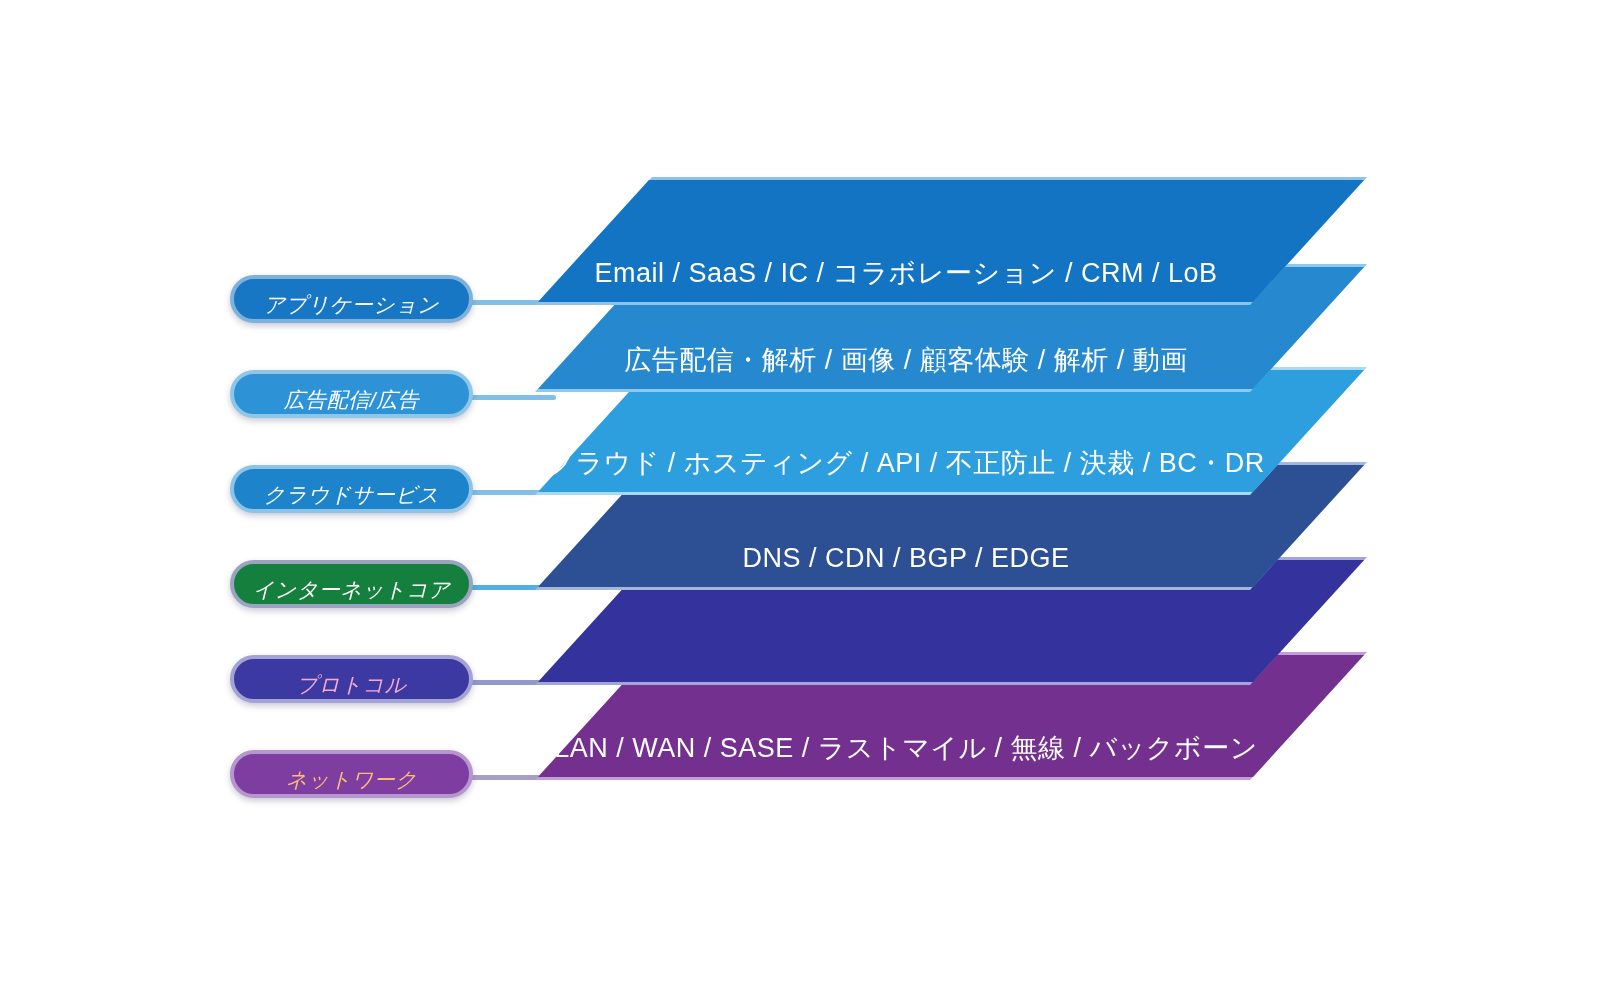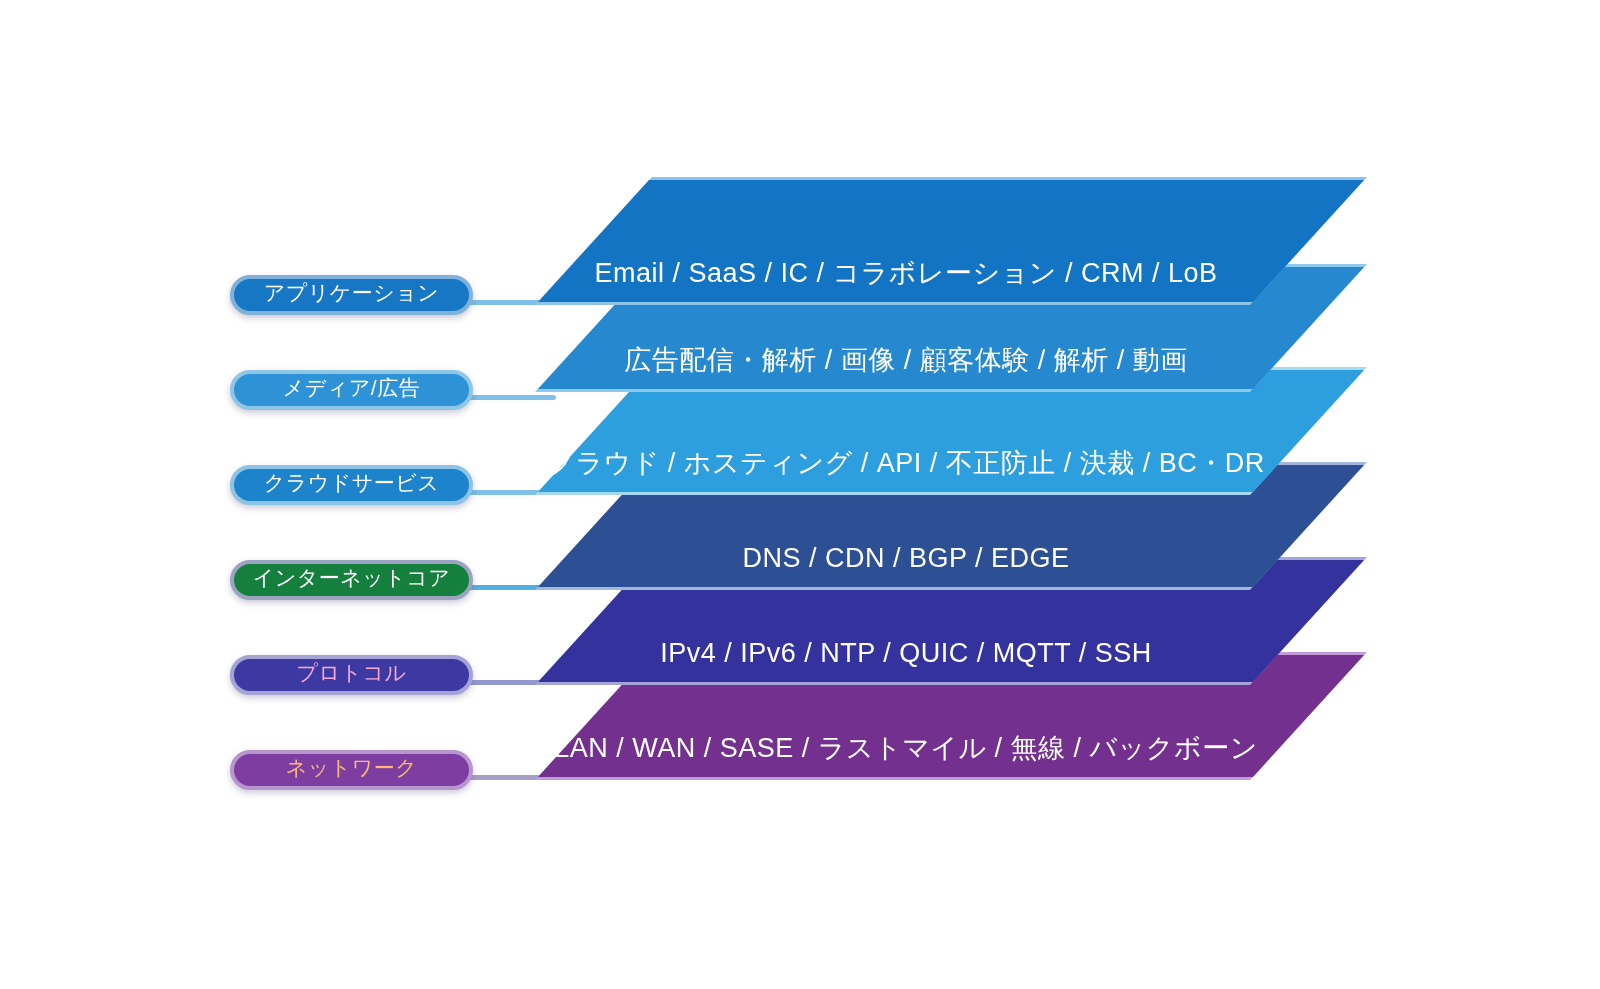--- a/index.html
+++ b/index.html
@@ -32,25 +32,26 @@
   
   .connector{position:absolute;left:452px;width:104px;height:5px;border-radius:3px;z-index:5;}
   .r0.connector{top:300px}
   .r1.connector{top:395px}
   .r2.connector{top:490px}
   .r3.connector{top:585px}
   .r4.connector{top:680px}
   .r5.connector{top:775px}
   
   .pill{
-    position:absolute;left:230px;width:243px;height:40px;
+    position:absolute;left:230px;width:243px;height:48px;
     border-radius:28px;border:4px solid;box-sizing:border-box;
-    display:flex;align-items:flex-start;justify-content:center;
+    display:flex;align-items:flex-end;justify-content:center;
     font-size:21px;letter-spacing:.5px;z-index:70;
     box-shadow:0 3px 6px rgba(70,70,110,.28);
+    font-style:italic;
   }
   .r0.pill{top:275px}
   .r1.pill{top:370px}
   .r2.pill{top:465px}
   .r3.pill{top:560px}
   .r4.pill{top:655px}
   .r5.pill{top:750px}
 </style>
 </head>
 <body>
@@ -67,21 +68,21 @@
     <span>アプリケーション</span>
   </div>
 
   <div class="band r1">
     <div class="edge" style="background: rgb(142, 202, 238);"></div>
     <div class="fill" style="background: rgb(38, 137, 207);"></div>
     <div class="txt" style="color: rgb(255, 255, 255);">広告配信・解析 / 画像 / 顧客体験 / 解析 / 動画</div>
   </div>
   <div class="connector r1" style="background: rgb(127, 191, 232);"></div>
   <div class="pill r1" style="background: rgb(46, 147, 214); border-color: rgb(142, 198, 232); color: rgb(255, 255, 255);">
-    <span>メディア/広告</span>
+    <span>広告配信/広告</span>
   </div>
 
   <div class="band r2">
     <div class="edge" style="background: rgb(165, 218, 242);"></div>
     <div class="fill" style="background: rgb(45, 159, 223);"></div>
     <div class="txt" style="color: rgb(255, 255, 255);">クラウド / ホスティング / API / 不正防止 / 決裁 / BC・DR</div>
   </div>
   <div class="connector r2" style="background: rgb(127, 191, 232);"></div>
   <div class="pill r2" style="background: rgb(29, 131, 203); border-color: rgb(140, 195, 230); color: rgb(255, 255, 255);">
     <span>クラウドサービス</span>
@@ -93,21 +94,20 @@
     <div class="txt" style="color: rgb(255, 255, 255); margin-top: 44px;">DNS / CDN / BGP / EDGE</div>
   </div>
   <div class="connector r3" style="background: rgb(85, 174, 226);"></div>
   <div class="pill r3" style="background: #15803d; border-color: rgb(154, 163, 192); color: rgb(255, 255, 255);">
     <span>インターネットコア</span>
   </div>
 
   <div class="band r4">
     <div class="edge" style="background: rgb(163, 164, 216);"></div>
     <div class="fill" style="background: rgb(52, 51, 158);"></div>
-    <div class="txt" style="color: rgb(255, 255, 255);">IPv4 / IPv6 / NTP / QUIC / MQTT / SSH</div>
   </div>
   <div class="connector r4" style="background: rgb(147, 152, 203);"></div>
   <div class="pill r4" style="background: rgb(60, 58, 162); border-color: rgb(163, 163, 214); color: #f9a8d4;">
     <span>プロトコル</span>
   </div>
 
   <div class="band r5">
     <div class="edge" style="background: rgb(196, 155, 216);"></div>
     <div class="fill" style="background: rgb(116, 48, 143);"></div>
     <div class="txt" style="color: rgb(255, 255, 255);">LAN / WAN / SASE / ラストマイル / 無線 / バックボーン</div>

